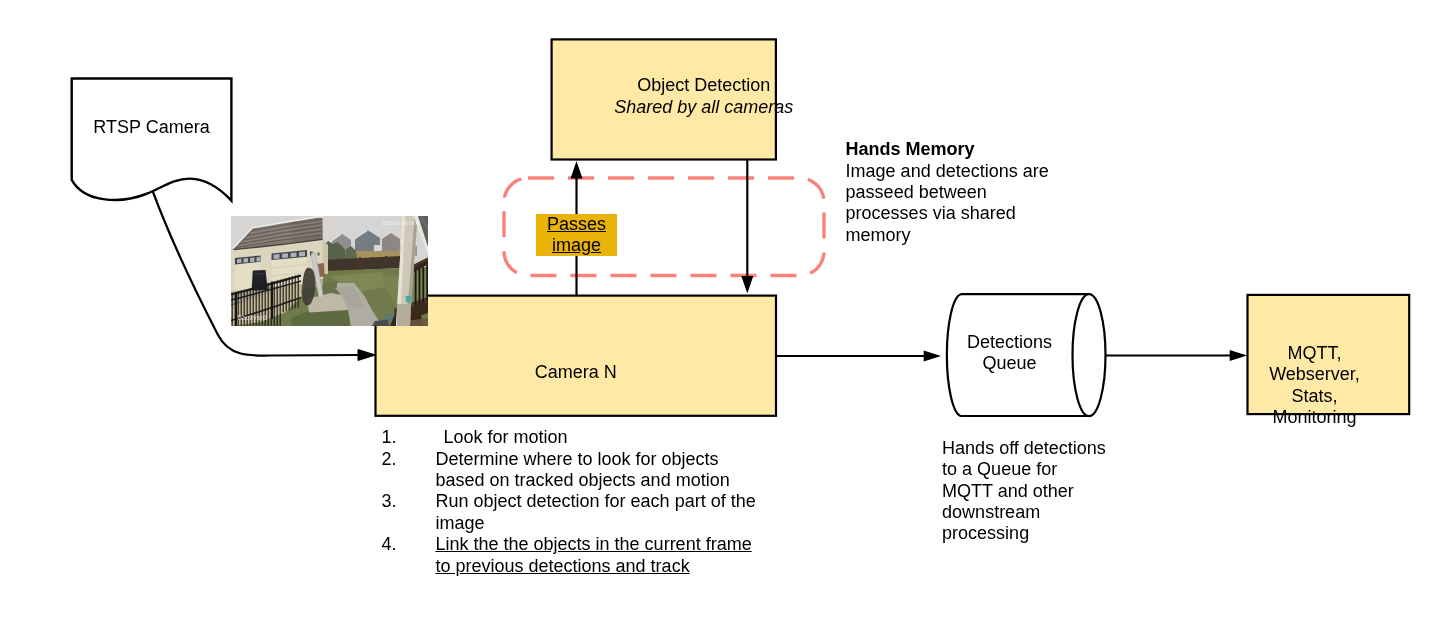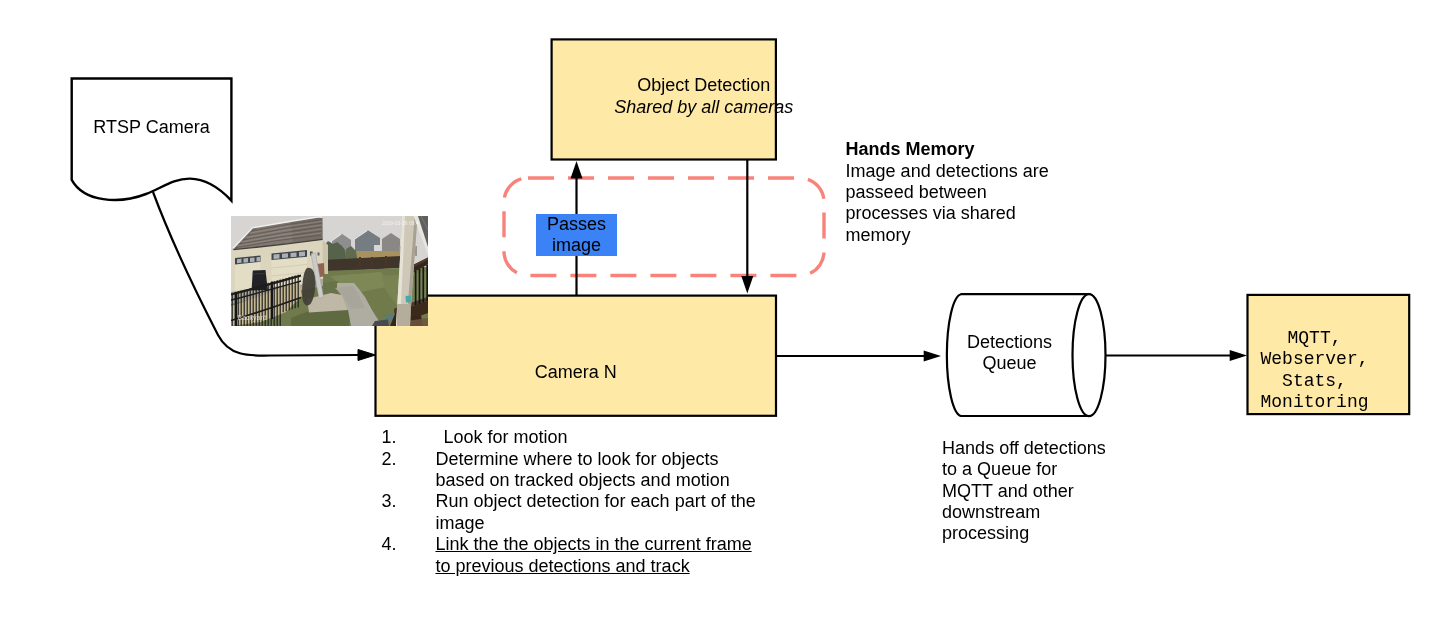--- a/index.html
+++ b/index.html
@@ -205,25 +205,25 @@
   <text x="6.5" y="103.5" font-family="Liberation Sans,sans-serif" font-size="7" fill="#ffffff" opacity="0.65">Backyard</text>
   </g>
 </svg>
 
 <div class="abs ctr" style="left:71.7px;top:117px;width:159.7px;">RTSP Camera</div>
 
 <div class="abs ctr" style="left:551.6px;top:75.3px;width:224.3px;margin-left:40px;">Object Detection<br><i>Shared by all cameras</i></div>
 
 <div class="abs ctr" style="left:375.5px;top:341.6px;width:400.5px;margin-top:20px;">Camera N</div>
 
-<div class="abs ctr" style="left:1247.5px;top:328px;width:134px;font-family:Liberation Mono, monospace;">MQTT, Webserver,<br>Stats, Monitoring</div>
+<div class="abs ctr" style="left:1247.5px;top:343px;width:134px;">MQTT, Webserver,<br>Stats, Monitoring</div>
 
 <div class="abs ctr" style="left:946.6px;top:331.7px;width:126px;">Detections<br>Queue</div>
 
-<div class="abs ctr" style="left:536px;top:213.5px;width:81px;background:#3b82f6;">Passes<br>image</div>
+<div class="abs ctr" style="left:536px;top:213.5px;width:81px;background:#eab308;text-decoration:underline;">Passes<br>image</div>
 
 
 <div class="abs" style="left:845.6px;top:139.1px;width:215px;"><b>Hands Memory</b><br>Image and detections are passeed between processes via shared memory</div>
 
 
 <div class="abs" style="left:942.1px;top:437.7px;width:170px;">Hands off detections to a Queue for MQTT and other downstream processing</div>
 
 <div class="abs" style="left:381.4px;top:427.2px;width:400px;">
   <div style="position:relative;">
     <div class="abs" style="left:0;top:0;">1.</div>

